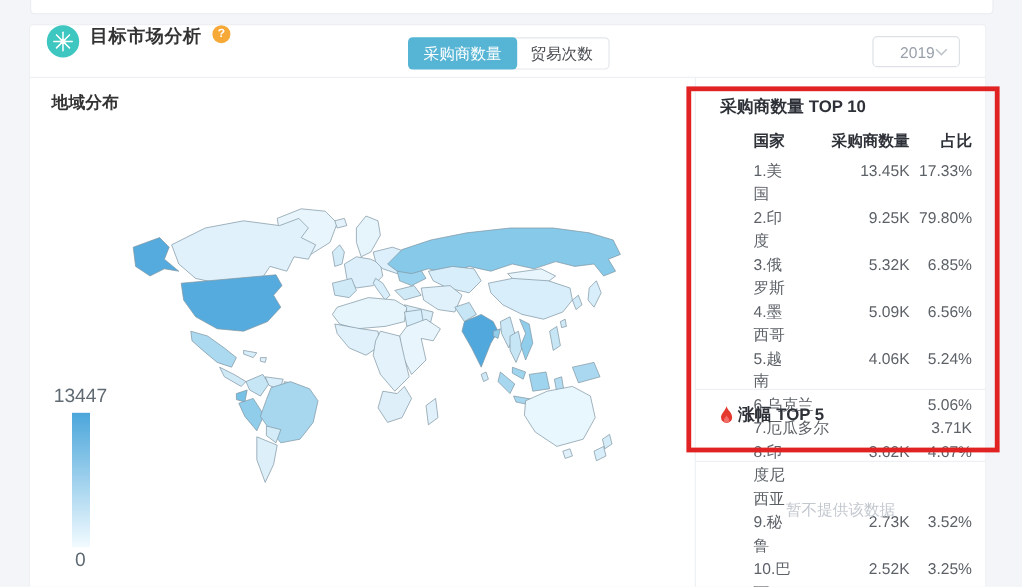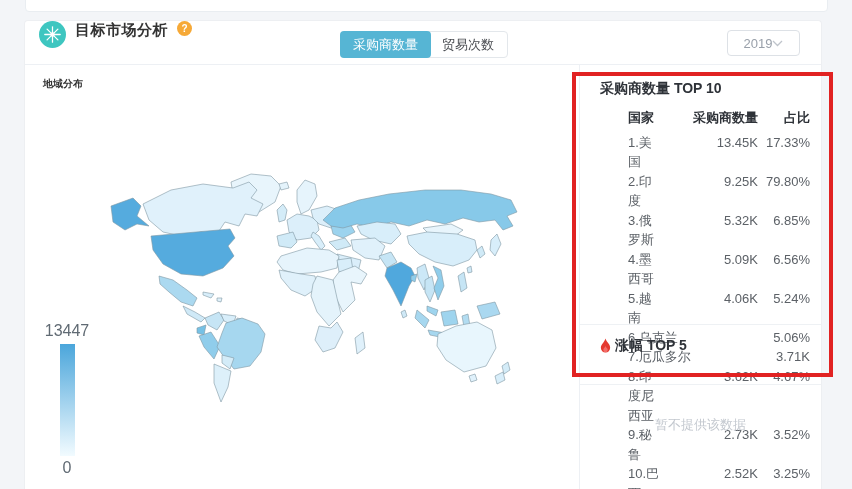--- a/index.html
+++ b/index.html
@@ -30,27 +30,27 @@
     width:15px; height:15px; border-radius:50%; background:var(--help-orange);
     color:#fff; font-size:10px; font-weight:bold; line-height:15px; text-align:center;
   }
   .tabs { position:absolute; left:315px; top:10px; display:flex; }
   .tab { height:27px; line-height:27px; padding:0 13px; font-size:13px; cursor:pointer; box-sizing:border-box; }
   .tab.active { background:var(--accent-tab); color:#fff; border-radius:4px; position:relative; z-index:1; }
   .tab.inactive { background:#fff; border:1px solid #e3e7eb; color:#4a4d52; margin-left:-3px; border-radius:0 4px 4px 0; line-height:25px; }
   .year-select {
     position:absolute; right:21px; top:9px; width:73px; height:26px; box-sizing:border-box;
     border:1px solid #dde1e6; border-radius:4px; background:#fff;
-    display:flex; align-items:center; justify-content:center; padding:0 9px;
+    display:flex; align-items:center; justify-content:flex-end; padding:0 9px;
     color:#99a0aa; font-size:13px; cursor:pointer;
   }
   
   .card-body { position:absolute; top:43px; left:0; right:0; bottom:0; }
   .left-panel { position:absolute; left:0; top:0; bottom:0; width:554px; border-right:1px solid #edf0f4; }
-  .map-title { position:absolute; left:18px; top:13px; font-size:10px; font-weight:bold; color:#333; }
+  .map-title { position:absolute; left:18px; top:13px; font-size:14px; font-weight:bold; color:#333; }
   .map-svg { position:absolute; left:0; top:0; }
   .map-svg path { stroke:#8097a3; stroke-width:.6; stroke-linejoin:round; }
   .legend { position:absolute; left:18px; top:258px; width:48px; text-align:center; color:#606a73; font-size:16px; }
   .legend-bar { width:15px; height:112px; margin:4px auto 3px; background:linear-gradient(to bottom, var(--map-high), #f2fbff); }
   
   .right-panel { position:absolute; left:555px; right:0; top:0; bottom:0; }
   .top10-title { position:absolute; left:20px; top:16px; font-size:14px; font-weight:bold; color:#2e3238; }
   .t-table { position:absolute; left:20px; right:11px; top:44px; }
   .t-row { display:flex; font-size:13px; line-height:19.5px; color:#5c6167;padding-left:28px; }
   .t-row .c { flex:1; text-align:left; }

